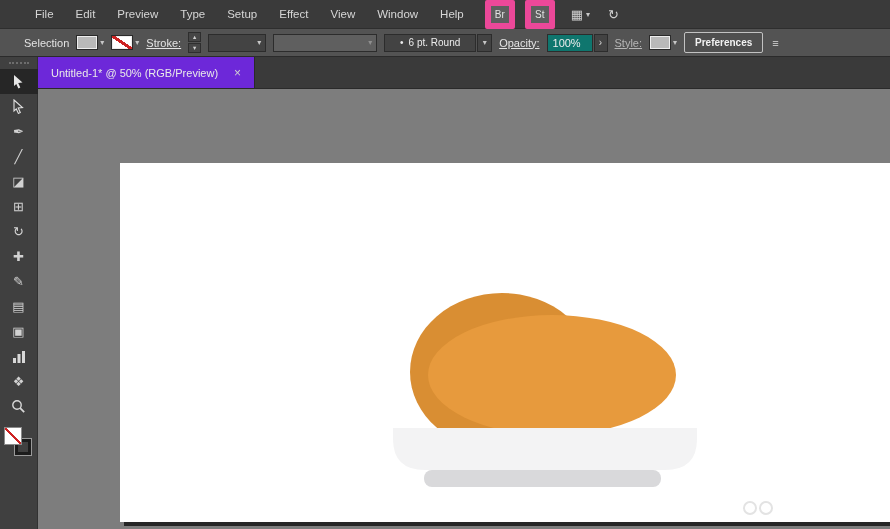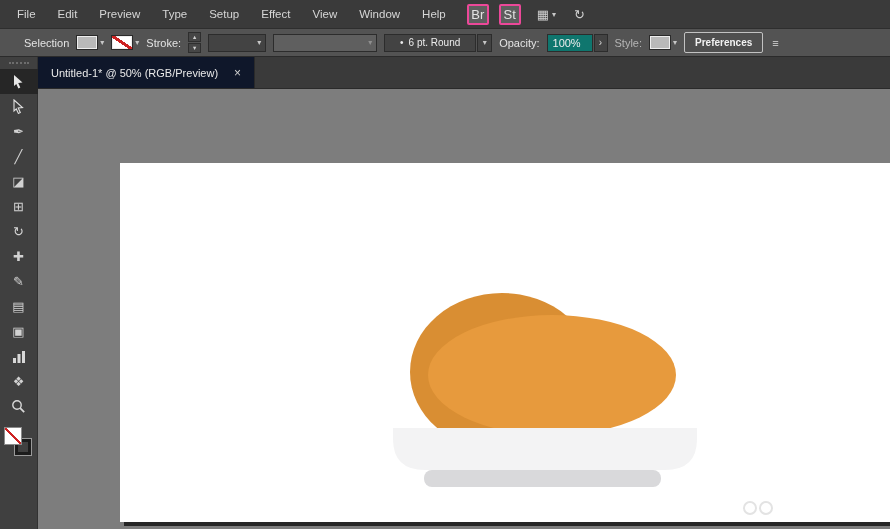--- a/index.html
+++ b/index.html
@@ -1,34 +1,34 @@
 <!DOCTYPE html>
 <html><head>
 <meta charset="utf-8">
 <style>
   html,body{margin:0;padding:0;}
   body{width:890px;height:529px;overflow:hidden;background:#7d7d7d;
        font-family:"Liberation Sans",sans-serif;-webkit-font-smoothing:antialiased;}
 
   
   .menubar{height:28px;background:#3a3a3a;display:flex;align-items:center;
-           color:#d6d6d6;font-size:11.5px;padding-left:6px;}
+           color:#d6d6d6;font-size:11.5px;padding-left:24px;}
   .menu-item{padding:0 11px;cursor:default;}
-  .badge{width:18px;height:17px;background:#5e5e5e;border:2px solid #ec4899;border-radius:2px;
-         color:#e3e3e3;font-size:13px;display:flex;align-items:center;justify-content:center;margin-left:10px;}
+  .badge{width:18px;height:17px;background:#5e5e5e;border:6px solid #ec4899;border-radius:2px;
+         color:#e3e3e3;font-size:10px;display:flex;align-items:center;justify-content:center;margin-left:10px;}
   .ws{margin-left:16px;display:flex;align-items:center;gap:3px;color:#cfcfcf;}
   .ws .grid{font-size:13px;line-height:13px;}
   .chev{font-size:8px;color:#c7c7c7;}
   .sync{margin-left:18px;font-size:13px;color:#cfcfcf;}
 
   
   .controlbar{height:27px;background:#535353;border-top:1px solid #2e2e2e;border-bottom:1px solid #2b2b2b;
               display:flex;align-items:center;font-size:11px;color:#e0e0e0;padding:0 24px;gap:7px;}
   .cb-label{color:#e4e4e4;}
-  .cb-link{color:#e4e4e4;}
+  .cb-link{color:#e4e4e4;text-decoration:underline;}
   .dim{color:#b5b5b5;}
   .swatch-combo{display:flex;align-items:center;gap:2px;}
   .swatch{width:20px;height:13px;background:#b9b9b9;border:1px solid #2a2a2a;
           box-shadow:inset 0 0 0 1px #ededed;}
   .swatch.none{background:#ffffff;position:relative;overflow:hidden;}
   .swatch.none::after{content:"";position:absolute;inset:0;
       background:linear-gradient(to top right,transparent 43%,#cc2222 43%,#cc2222 57%,transparent 57%);}
   .stepper{display:flex;flex-direction:column;gap:1px;}
   .stepper span{width:11px;height:8px;font-size:6.5px;line-height:8px;text-align:center;
                 color:#d0d0d0;background:#464646;border:1px solid #2e2e2e;}
@@ -65,21 +65,21 @@
   .fillsq{position:absolute;left:0;top:0;width:16px;height:16px;background:#fff;border:1px solid #8a8a8a;
           z-index:2;overflow:hidden;}
   .fillsq::after{content:"";position:absolute;inset:0;
       background:linear-gradient(to top right,transparent 45%,#cc2222 45%,#cc2222 55%,transparent 55%);}
   .strokesq{position:absolute;left:11px;top:12px;width:10px;height:10px;border:3px solid #1c1c1c;
             outline:1px solid #9a9a9a;z-index:1;}
 
   
   .right{flex:1;display:flex;flex-direction:column;min-width:0;}
   .tabbar{height:31px;background:#3a3a3a;border-bottom:1px solid #2a2a2a;display:flex;flex:none;}
-  .tab{height:31px;background:#0f172a;color:#e9e9e9;font-size:11px;display:flex;align-items:center;
+  .tab{height:31px;background:#6d28d9;color:#e9e9e9;font-size:11px;display:flex;align-items:center;
        padding:0 13px;gap:16px;border-right:1px solid #2a2a2a;}
   .tab-close{color:#d0d0d0;font-size:12px;}
 
   .canvas{flex:1;position:relative;background:#7d7d7d;overflow:hidden;}
   .artboard{position:absolute;left:82px;top:74px;width:770px;height:359px;background:#ffffff;
             box-shadow:4px 4px 0 rgba(22,22,22,0.85);}
   .artboard svg{position:absolute;left:0;top:0;}
 </style>
 </head>
 <body>

